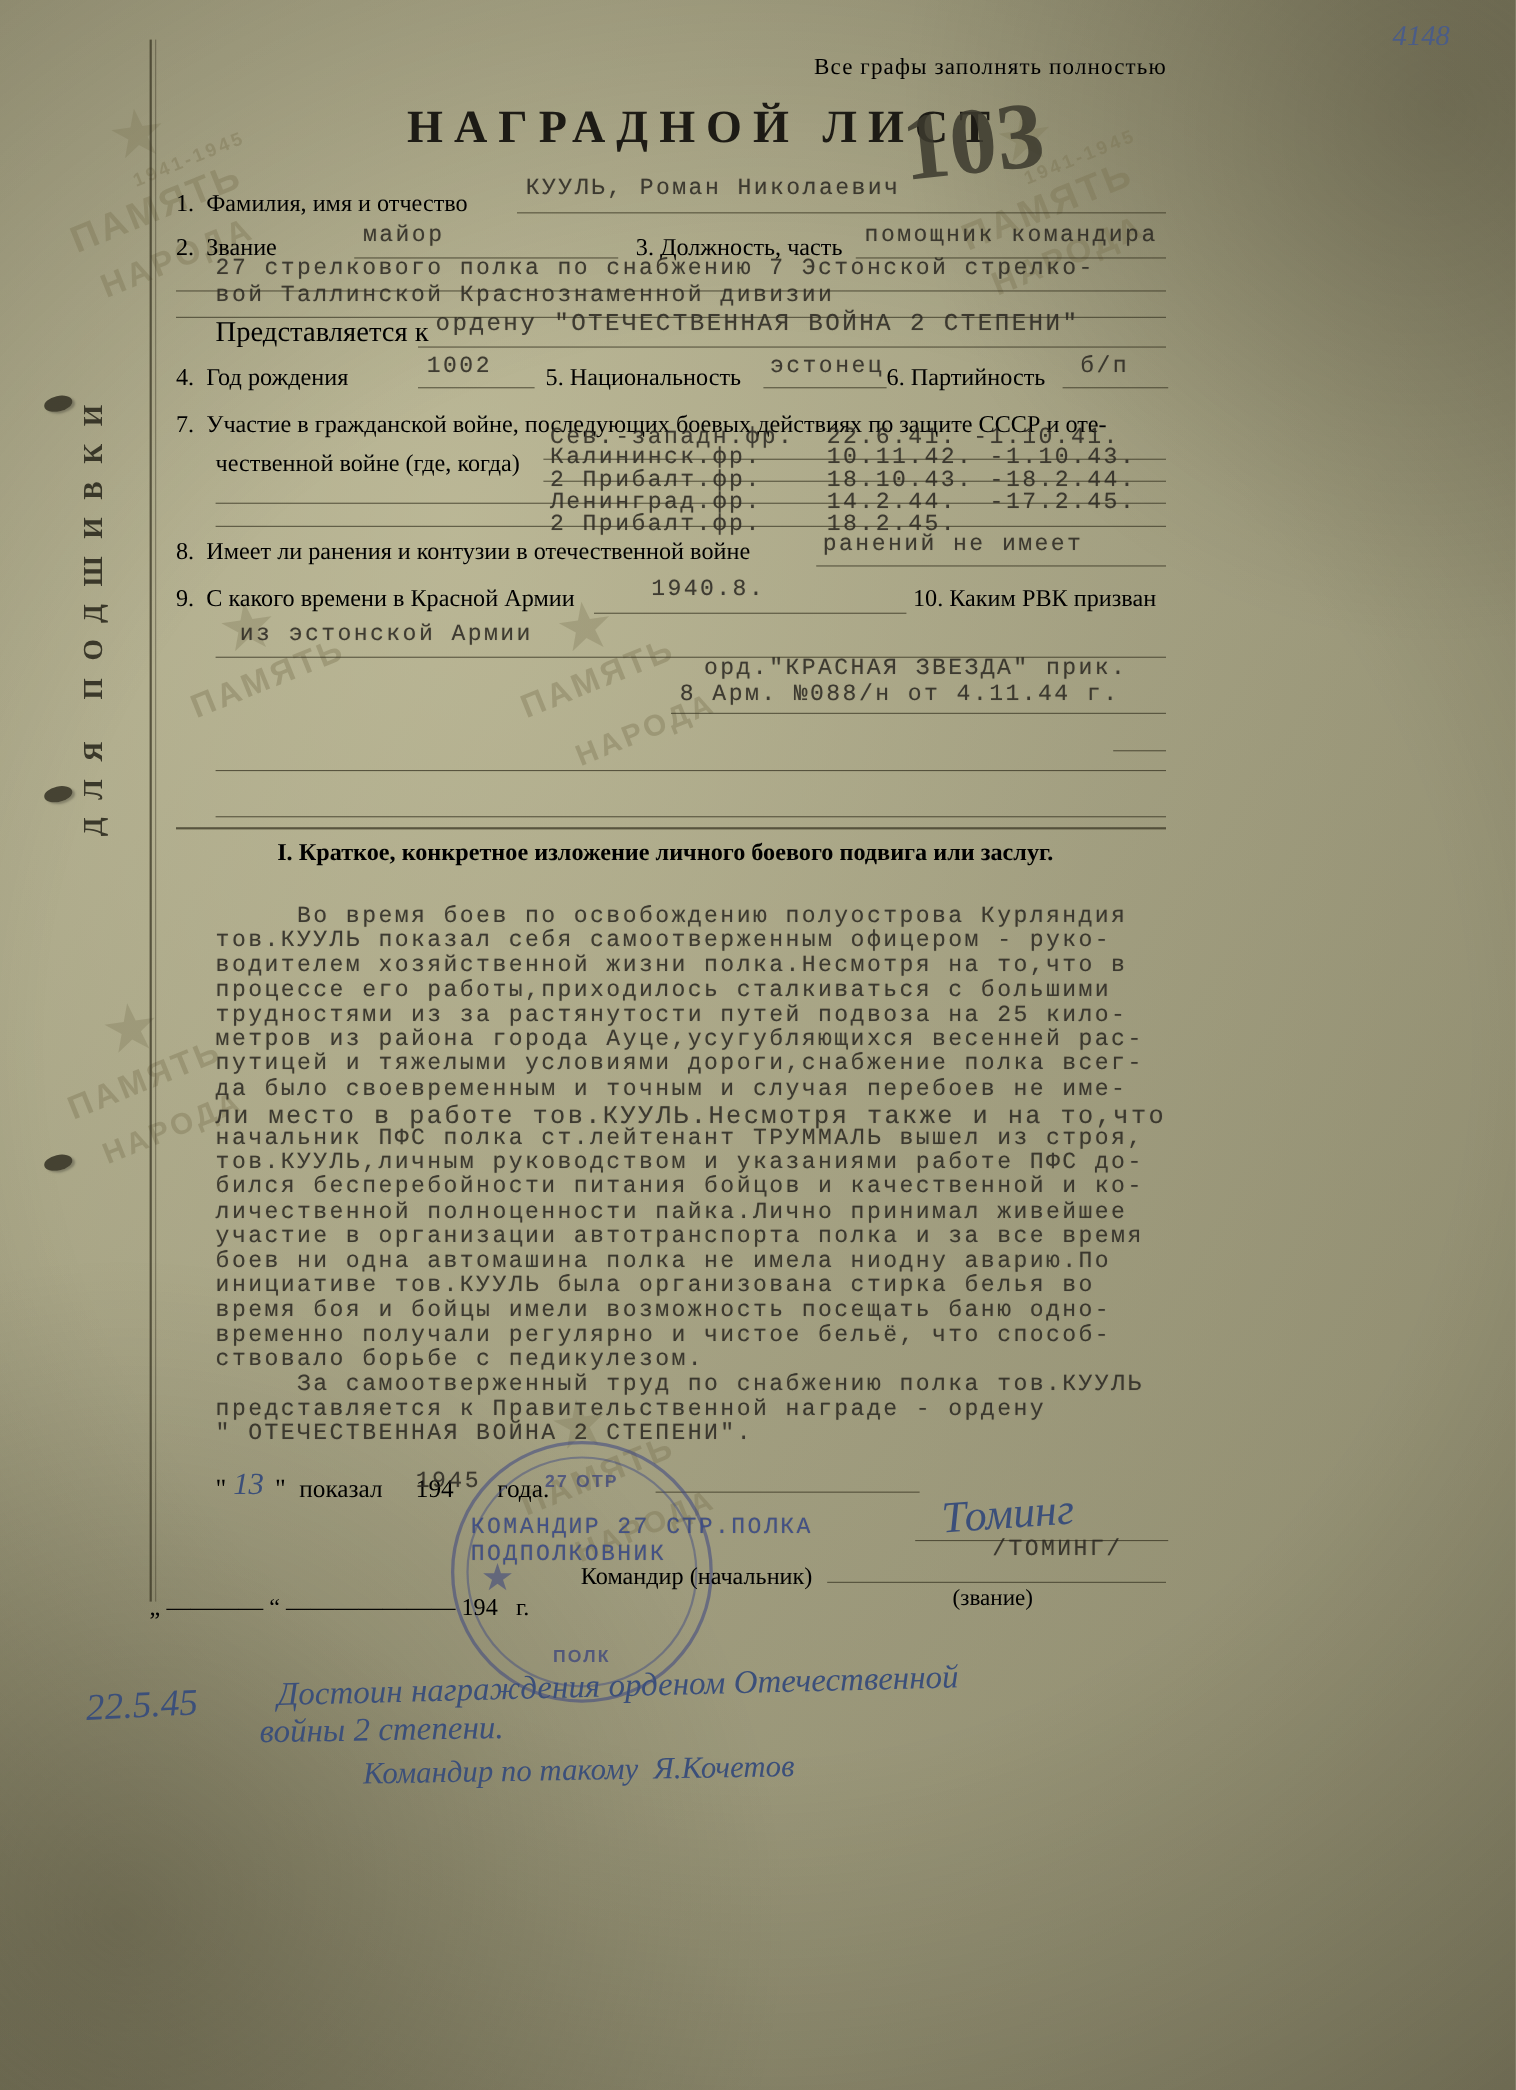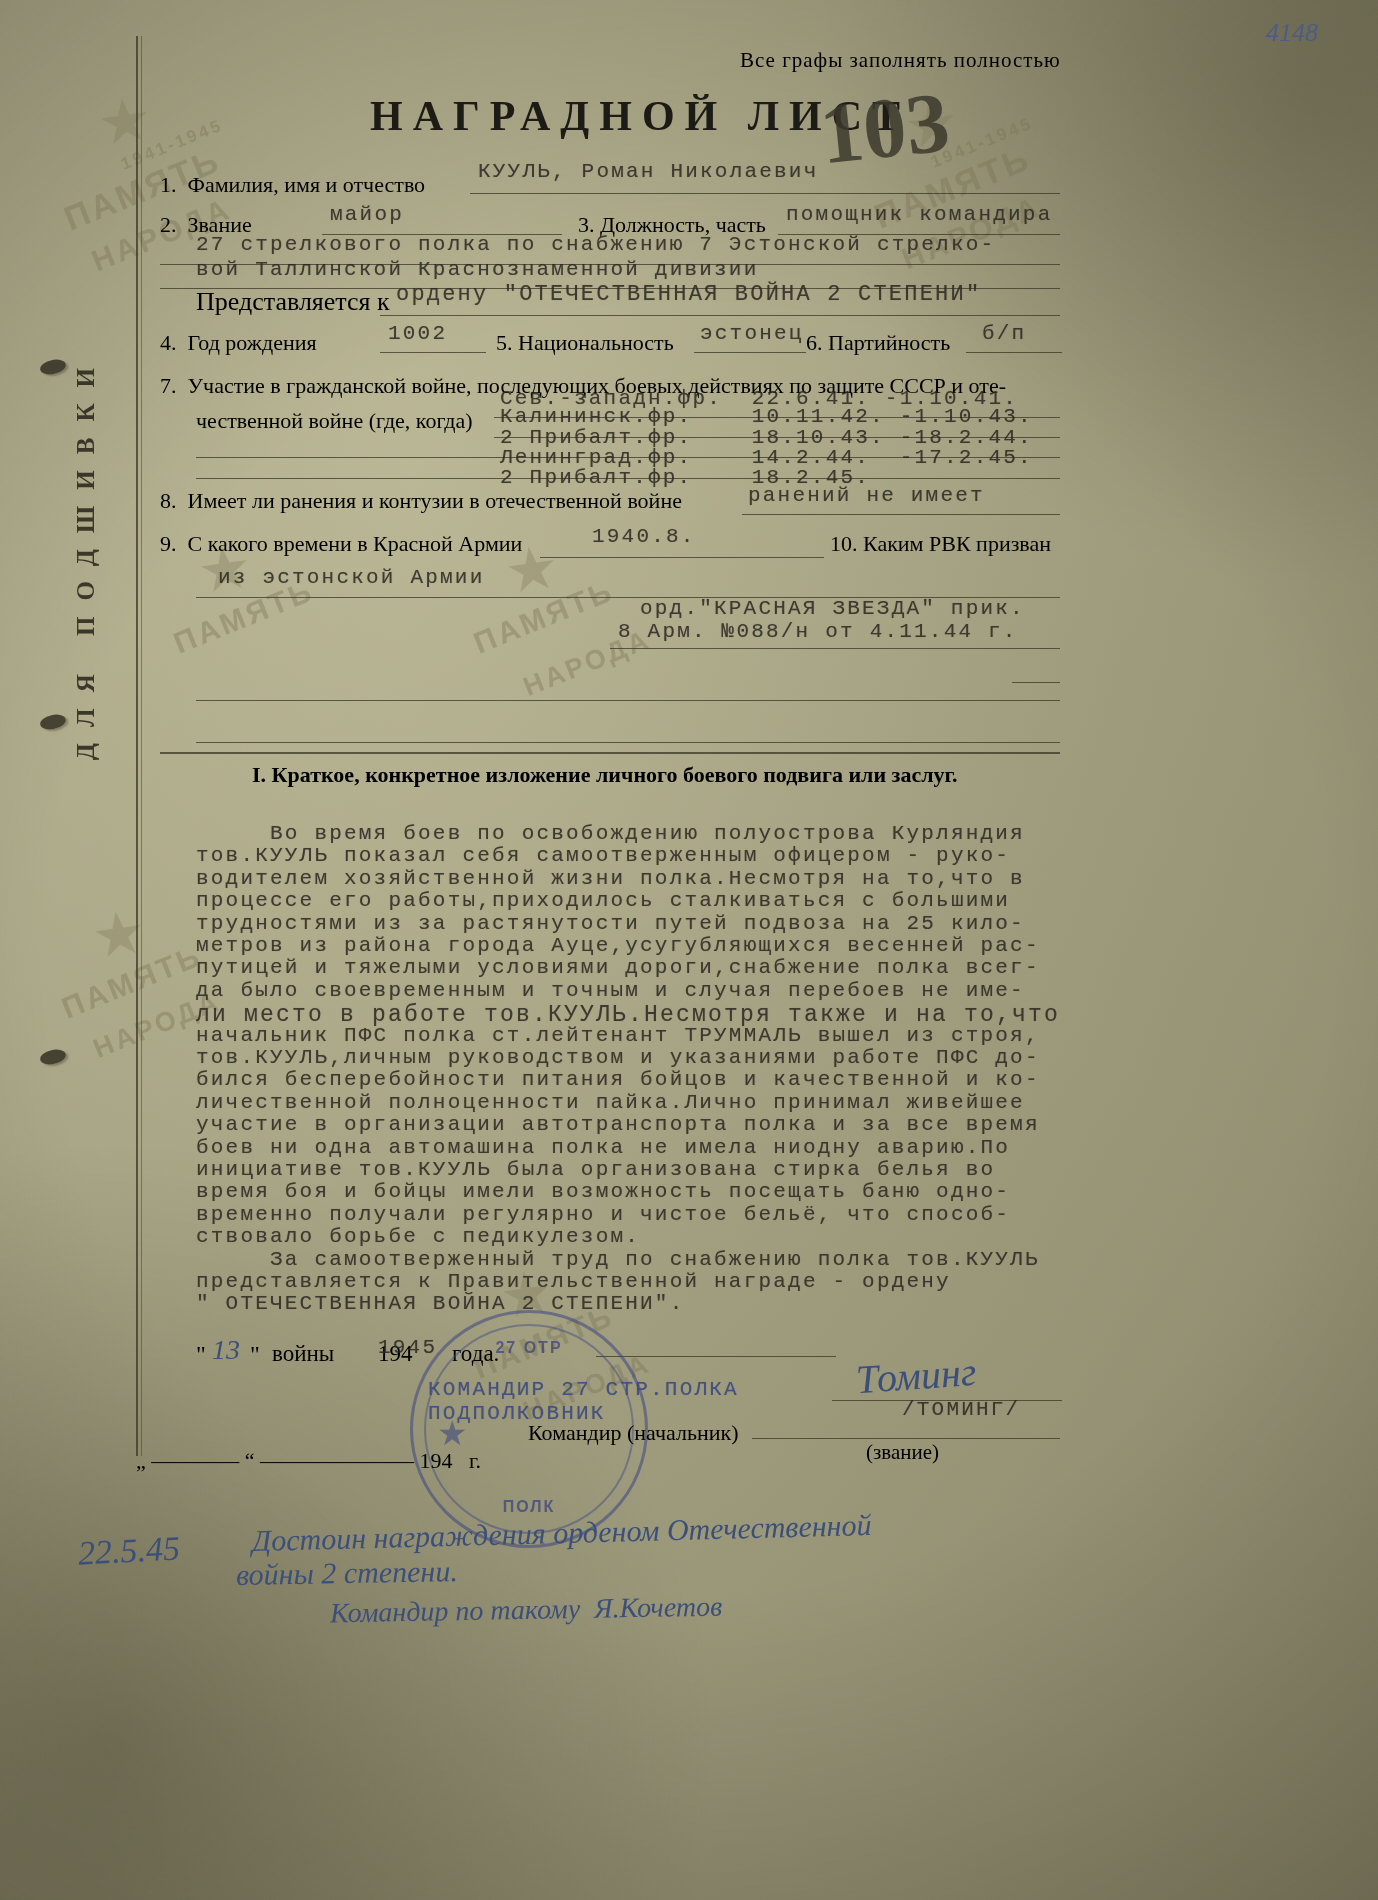--- a/index.html
+++ b/index.html
@@ -283,21 +283,21 @@
       <div class="type" style="left: 196px; top: 1202.8px; font-size: 21px;">временно получали регулярно и чистое бельё, что способ-</div>
       <div class="type" style="left: 196px; top: 1225.2px; font-size: 21px;">ствовало борьбе с педикулезом.</div>
       <div class="type" style="left: 196px; top: 1247.6px; font-size: 21px;">     За самоотверженный труд по снабжению полка тов.КУУЛЬ</div>
       <div class="type" style="left: 196px; top: 1270px; font-size: 21px;">представляется к Правительственной награде - ордену</div>
       <div class="type" style="left: 196px; top: 1292.4px; font-size: 21px;">" ОТЕЧЕСТВЕННАЯ ВОЙНА 2 СТЕПЕНИ".</div>
     </div>
 
   <div class="pr" style="left:196px;top:1341px;font-size:24px;">"</div>
   <div class="hand" style="left:212px;top:1334px;font-size:28px;">13</div>
   <div class="pr" style="left:250px;top:1341px;font-size:24px;">"</div>
-  <div class="pr" style="left:272px;top:1341px;font-size:23px;">войны</div>
+  <div class="pr" style="left:272px;top:1341px;font-size:23px;">показал</div>
   <div class="pr" style="left:378px;top:1341px;font-size:23px;">194</div>
   <div class="type" style="left:378px;top:1336px;font-size:21px;">1945</div>
   <div class="pr" style="left:452px;top:1341px;font-size:23px;">года.</div>
   <div class="ul" style="left:596px;top:1356px;width:240px;"></div>
 
   <div class="stamp" style="left:410px;top:1310px;">
     <div class="stamp-text" style="top:26px;">27 ОТР</div>
     <div class="stamp-text" style="top:185px;">ПОЛК</div>
     <div class="bigstar" style="left:24px;top:100px;">★</div>
   </div>

